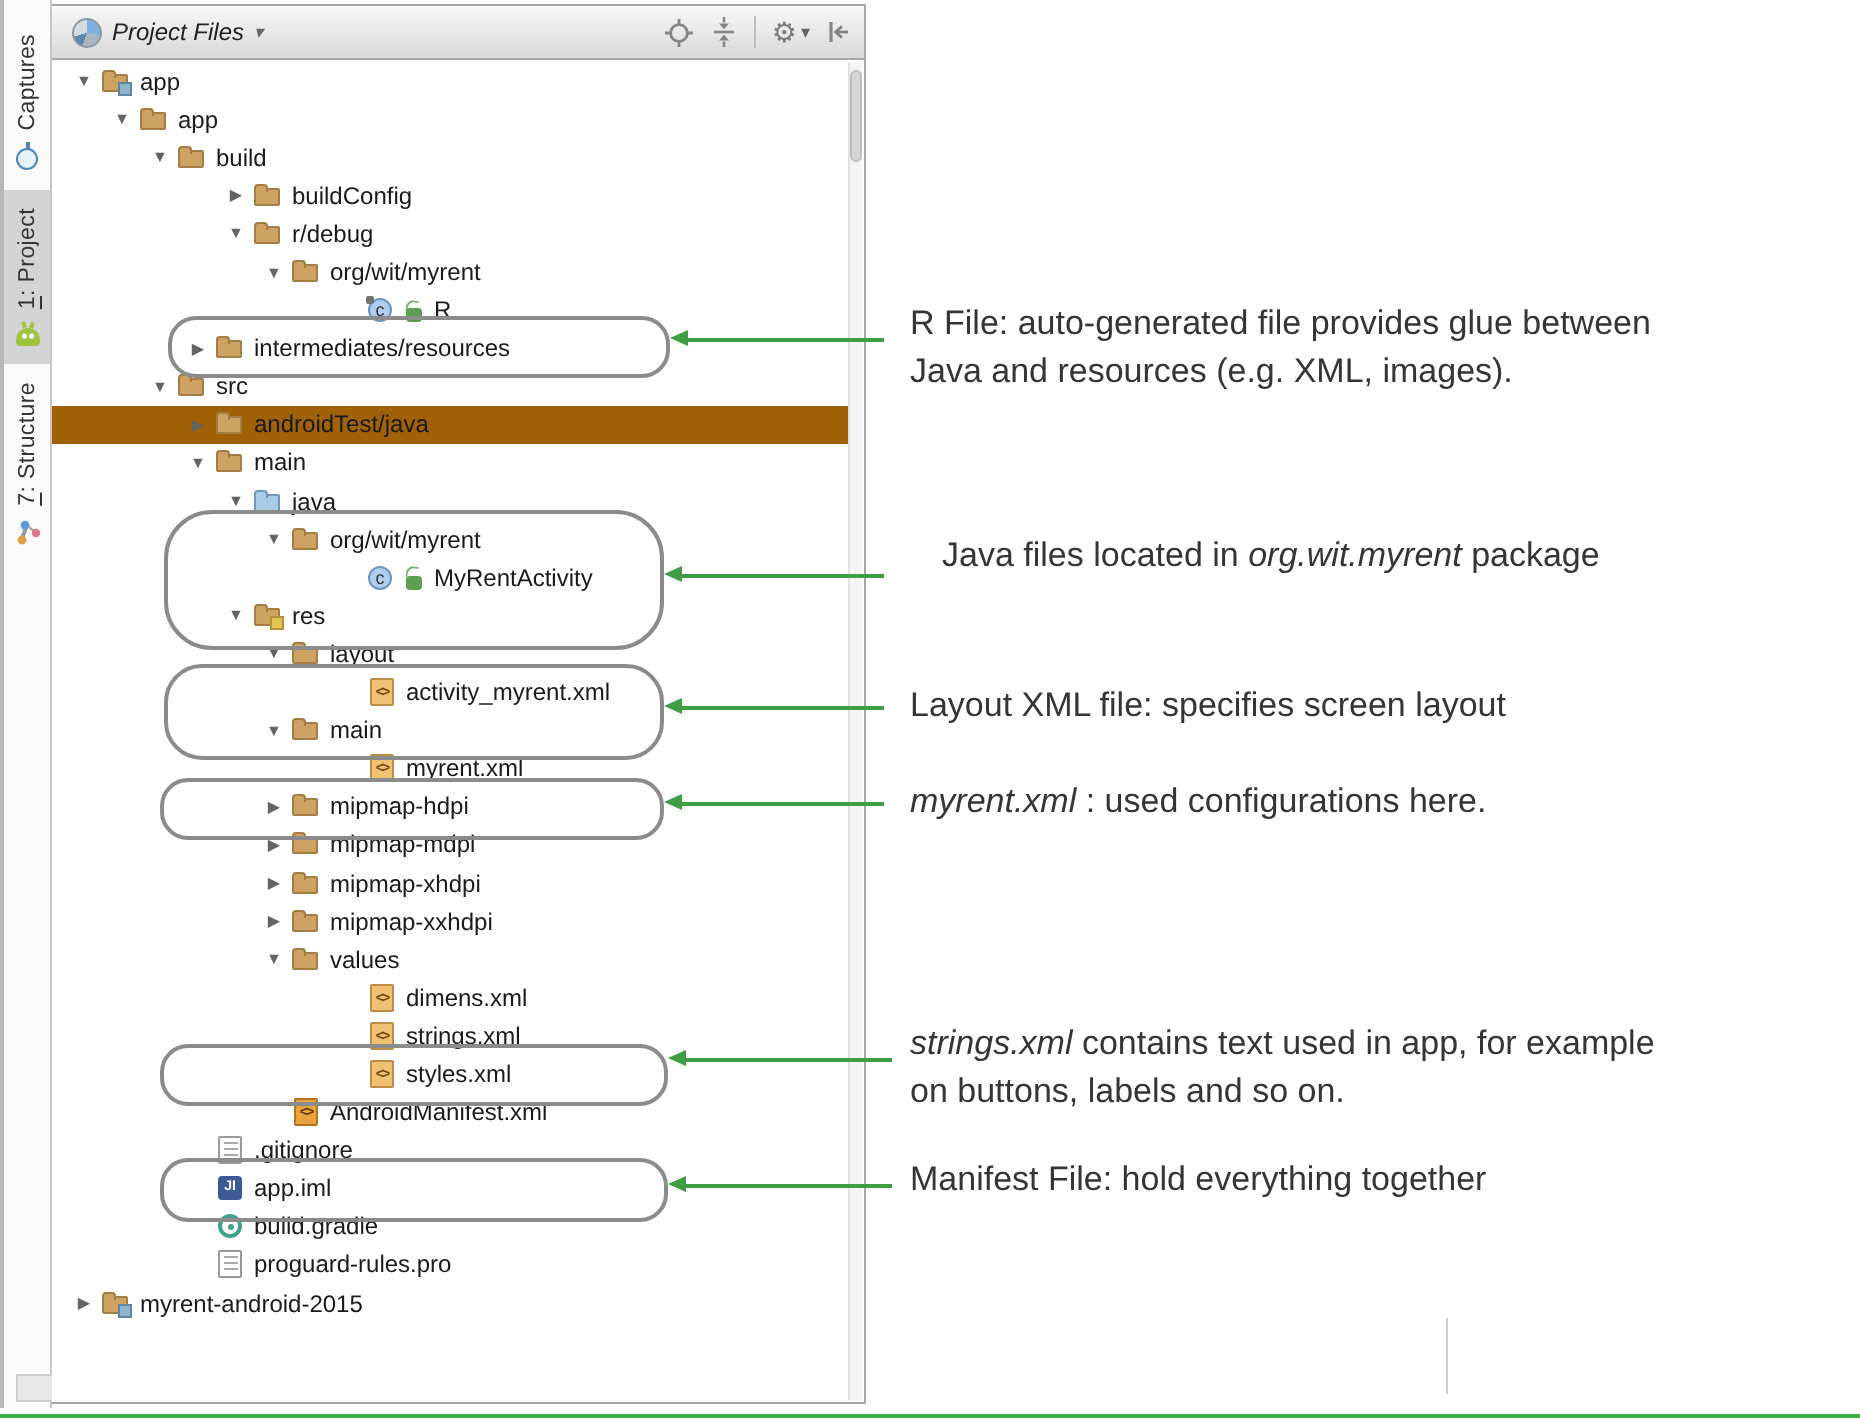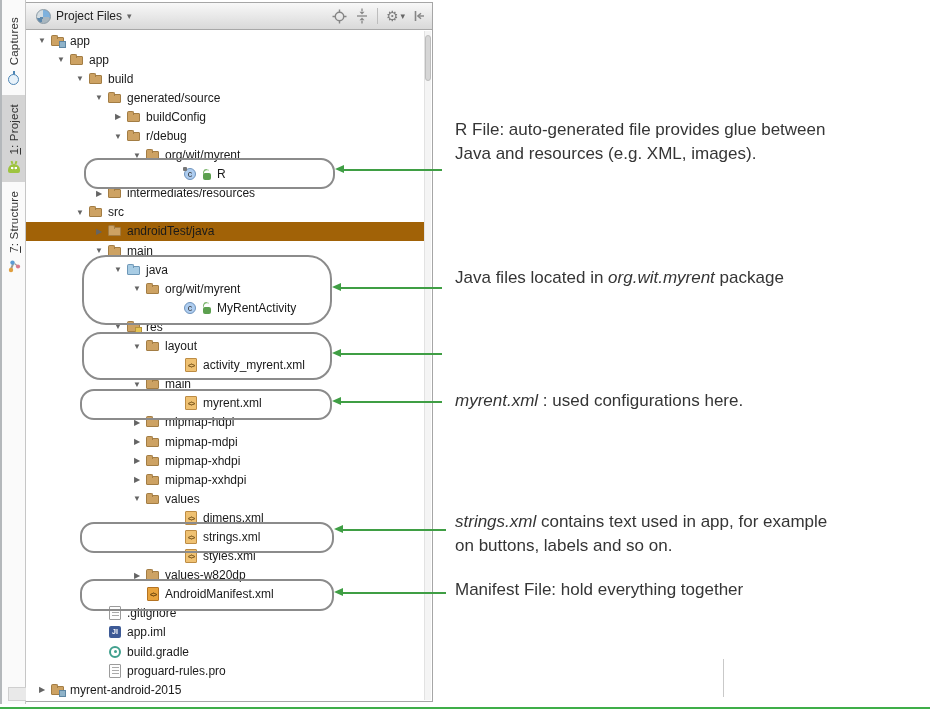--- a/index.html
+++ b/index.html
@@ -38,21 +38,21 @@
   .corner-box{position:absolute;left:8px;top:687px;width:26px;height:14px;
     background:#e9e9e9;border:1px solid #cfcfcf;box-sizing:border-box;}
 
   
   .panel{position:absolute;left:26px;top:2px;width:407px;height:700px;background:#fff;
     border:1px solid #a6a6a6;border-left:none;box-sizing:border-box;}
   .toolbar{height:27px;background:linear-gradient(#f8f8f8,#d9d9d9);
     border-bottom:1px solid #a8a8a8;display:flex;align-items:center;
     padding:0 6px;box-sizing:border-box;}
   .view-select{display:flex;align-items:center;gap:5px;font-size:12px;color:#222;
-    padding:2px 4px;cursor:pointer;}
+    padding:2px 4px;cursor:pointer;font-style:italic;}
   .pieico{width:15px;height:15px;border-radius:50%;border:1px solid #8a9aa5;box-sizing:border-box;
     background:conic-gradient(#7eb1dd 0 100deg,#a8b6bf 100deg 200deg,#5e89ad 200deg 255deg,#d4dde2 255deg 360deg);}
   .caret{font-size:9px;color:#666;}
   .tb-right{margin-left:auto;display:flex;align-items:center;gap:8px;}
   .tb-sep{width:1px;height:16px;background:#bdbdbd;}
   .tbico{display:flex;align-items:center;cursor:pointer;}
   .gearwrap{display:flex;align-items:center;gap:2px;cursor:pointer;}
   .gear{font-size:14px;color:#7d7d7d;line-height:14px;}
 
   
@@ -200,25 +200,20 @@
       <div class="row" style="--l:1">
         <span class="tri exp"></span>
         <span class="ico folder"></span>
         <span class="lbl">app</span>
       </div>
       <div class="row" style="--l:2">
         <span class="tri exp"></span>
         <span class="ico folder"></span>
         <span class="lbl">build</span>
       </div>
-      <div class="row" style="--l:3">
-        <span class="tri exp"></span>
-        <span class="ico folder"></span>
-        <span class="lbl">generated/source</span>
-      </div>
       <div class="row" style="--l:4">
         <span class="tri col"></span>
         <span class="ico folder"></span>
         <span class="lbl">buildConfig</span>
       </div>
       <div class="row" style="--l:4">
         <span class="tri exp"></span>
         <span class="ico folder"></span>
         <span class="lbl">r/debug</span>
       </div>
@@ -328,25 +323,20 @@
       </div>
       <div class="row leaf" style="--l:6">
         <span class="tri"></span>
         <span class="ico xml"></span>
         <span class="lbl">strings.xml</span>
       </div>
       <div class="row leaf" style="--l:6">
         <span class="tri"></span>
         <span class="ico xml"></span>
         <span class="lbl">styles.xml</span>
-      </div>
-      <div class="row" style="--l:5">
-        <span class="tri col"></span>
-        <span class="ico folder"></span>
-        <span class="lbl">values-w820dp</span>
       </div>
       <div class="row leaf" style="--l:4">
         <span class="tri"></span>
         <span class="ico xml manifest"></span>
         <span class="lbl">AndroidManifest.xml</span>
       </div>
       <div class="row leaf" style="--l:2">
         <span class="tri"></span>
         <span class="ico txt"></span>
         <span class="lbl">.gitignore</span>
@@ -387,25 +377,28 @@
   <div class="oval" style="left:80px;top:522px;width:250px;height:27px;border-radius:14px;"></div>
   <div class="oval" style="left:80px;top:579px;width:250px;height:28px;border-radius:14px;"></div>
 
   <div class="arrow" style="left:344px;top:169px;width:98px;"></div>
   <div class="arrow" style="left:341px;top:287px;width:101px;"></div>
   <div class="arrow" style="left:341px;top:353px;width:101px;"></div>
   <div class="arrow" style="left:341px;top:401px;width:101px;"></div>
   <div class="arrow" style="left:343px;top:529px;width:103px;"></div>
   <div class="arrow" style="left:343px;top:592px;width:103px;"></div>
 
-  <div class="note" style="top:118px;width:385px;">
+  <div class="note" style="top:150px;width:385px;">
     <span>R File: auto-generated file provides glue between Java and resources (e.g. XML, images).</span>
   </div>
-  <div class="note nowrap" style="top:266px;">
+  <div class="note nowrap" style="top:266px;margin-left:16px;">
     <span>Java files located in </span><span class="it">org.wit.myrent</span><span> package</span>
+  </div>
+  <div class="note nowrap" style="top:341px;">
+    <span>Layout XML file: specifies screen layout</span>
   </div>
   <div class="note nowrap" style="top:389px;">
     <span class="it">myrent.xml</span><span> : used configurations here.</span>
   </div>
   <div class="note" style="top:510px;width:390px;">
     <span class="it">strings.xml</span><span> contains text used in app, for example on buttons, labels and so on.</span>
   </div>
   <div class="note nowrap" style="top:578px;">
     <span>Manifest File: hold everything together</span>
   </div>

